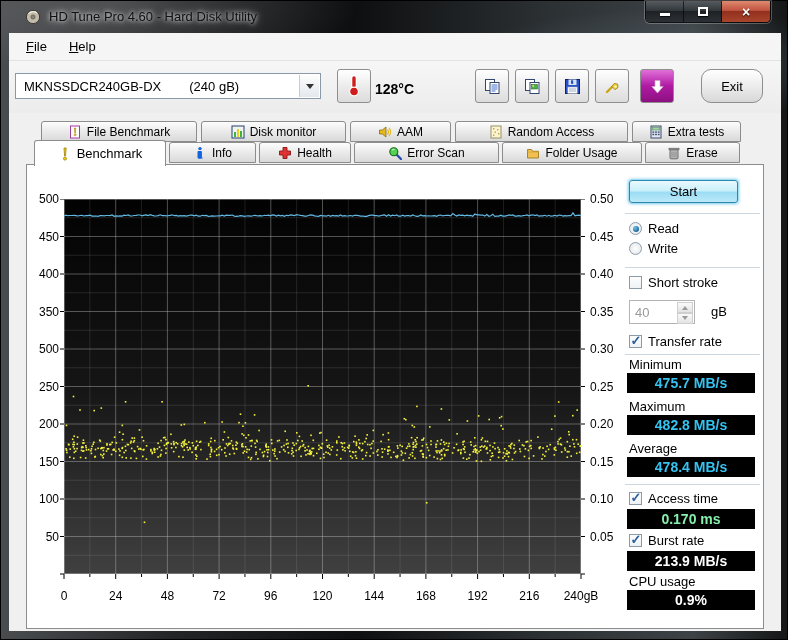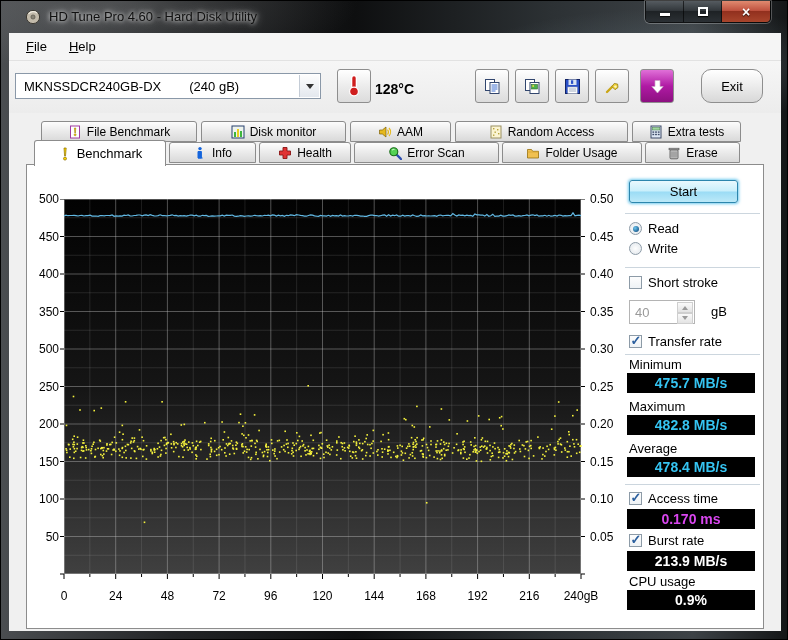--- a/index.html
+++ b/index.html
@@ -1162,21 +1162,21 @@
       <div class="vbox" style="top:284px; color:#35c4f2;">
           <span>478.4 MB/s</span>
         </div>
 
       <div class="sep" style="top:311px;"></div>
 
       <div class="ctl-row" style="top:318px;">
         <span class="checkbox on"></span>
         <span>Access time</span>
       </div>
-      <div class="vbox" style="top:336px; color:#d946ef;">
+      <div class="vbox" style="top:336px; color:#86efac;">
           <span>0.170 ms</span>
         </div>
 
       <div class="ctl-row" style="top:360px;">
         <span class="checkbox on"></span>
         <span>Burst rate</span>
       </div>
       <div class="vbox" style="top:378px; color:#ffffff;">
           <span>213.9 MB/s</span>
         </div>

